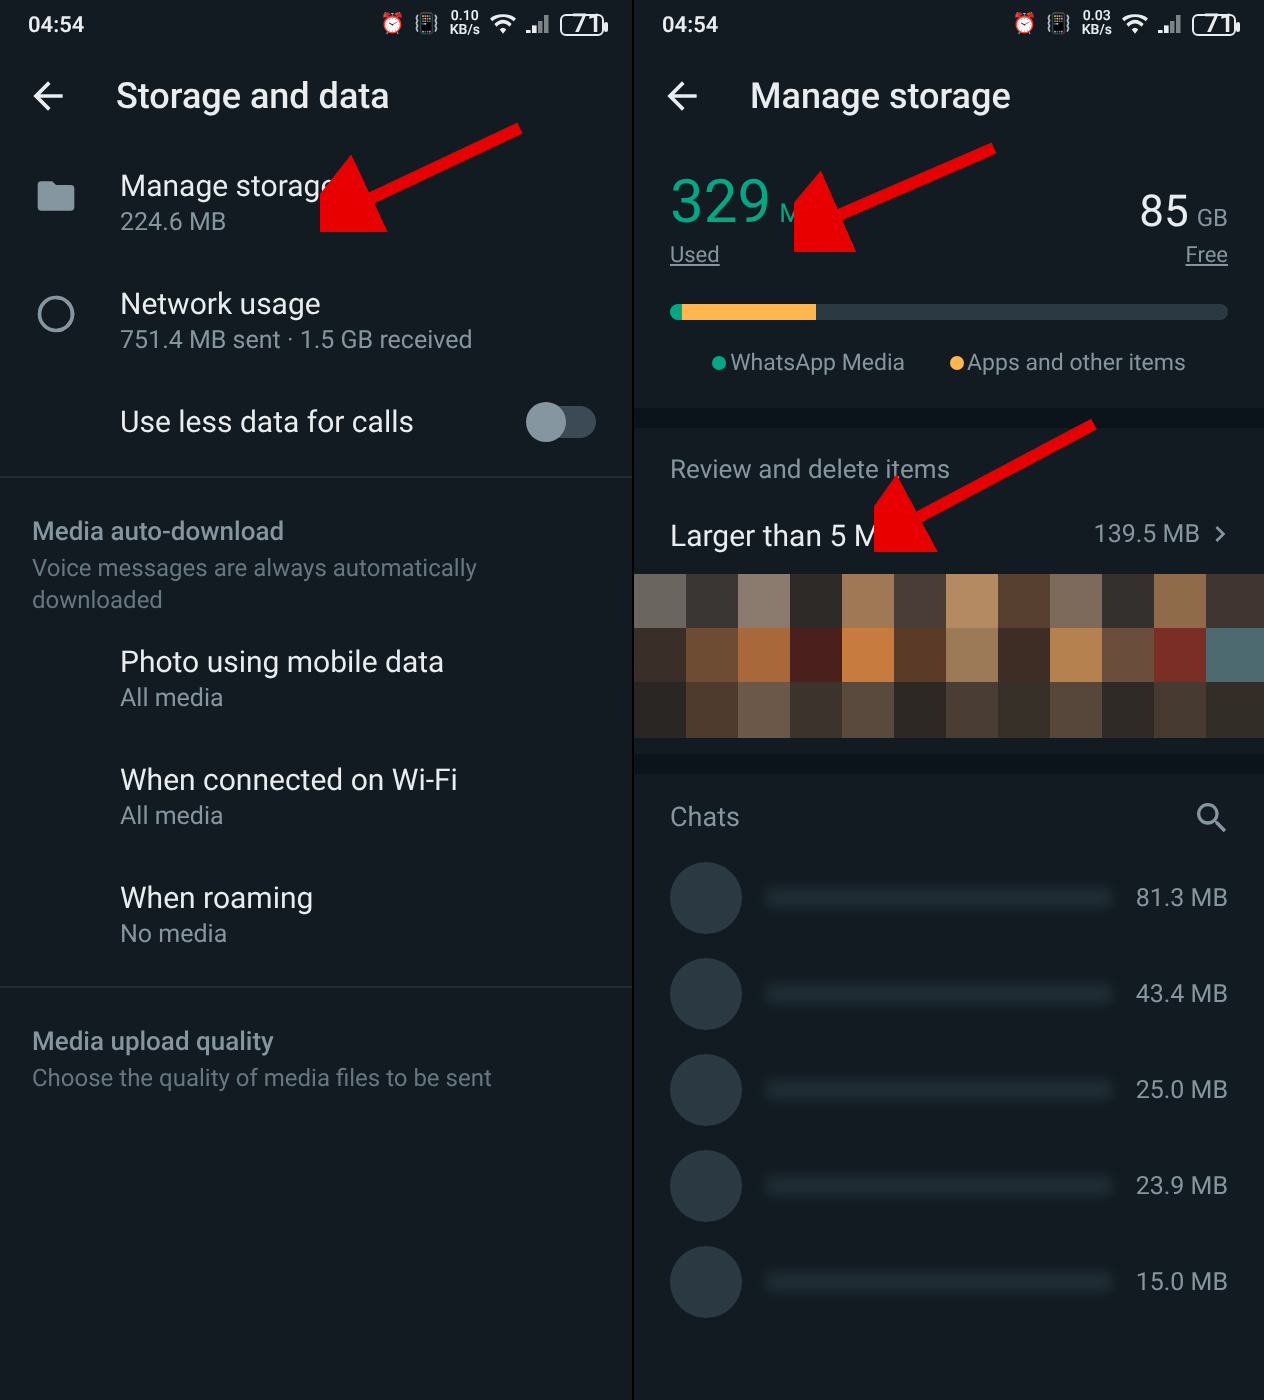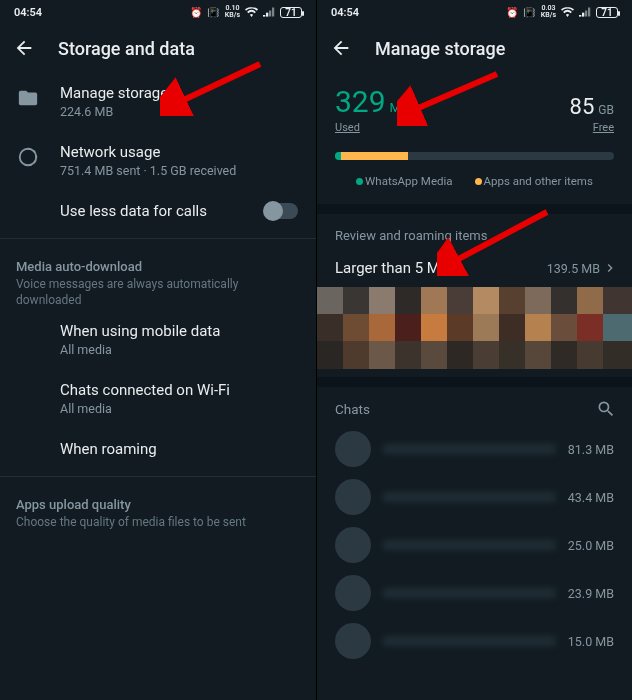--- a/index.html
+++ b/index.html
@@ -31,22 +31,22 @@
     justify-content: space-between;
     padding: 0 14px;
     font-size: 11px;
     font-weight: 600;
     color: #e9edef;
   }
   .statusbar .right { display: flex; align-items: center; gap: 5px; font-size: 10px;}
   .statusbar .kb { font-size: 7px; line-height: 7px; text-align: center; }
   .statusbar .batt {
     border: 1px solid #e9edef; border-radius: 3px;
-    width: 22px; height: 11px; position: relative; font-size: 10px;
-    display:flex; align-items:center; justify-content:center;
+    width: 22px; height: 11px; position: relative; font-size: 13px;
+    display:flex; align-items:center; justify-content:flex-end;
   }
   .statusbar .batt::after{
     content:""; position:absolute; right:-3px; top:3px; width:2px; height:5px;
     background:#e9edef; border-radius:1px;
   }
   .header {
     height: 48px;
     display: flex;
     align-items: center;
     padding: 0 6px;
@@ -96,21 +96,21 @@
   .storage-summary .free .u{ font-size:12px; color:#8696a0; margin-left:4px;}
   .bar{ margin:14px 18px 10px; height:8px; background:#2a3942; border-radius:4px; overflow:hidden; display:flex;}
   .bar .seg1{ background:#00a884;}
   .bar .seg2{ background:#ffb74d;}
   .legend{ padding:4px 18px 16px; display:flex; gap:22px; justify-content:center; font-size:11.5px; color:#8696a0;}
   .legend span{ display:flex; align-items:center; gap:2px;}
   .dot{ width:7px; height:7px; border-radius:50%; }
   .dot.g{ background:#00a884;} .dot.y{ background:#ffb74d;}
   .thick-div{ height:10px; background:#0b141a;}
   .review-hdr{ padding:14px 18px 8px; font-size:13px; color:#8696a0;}
-  .larger-row{ display:flex; justify-content:space-between; align-items:center; padding:8px 14px 10px 18px;}
+  .larger-row{ display:flex; justify-content:space-between; align-items:flex-start; padding:8px 14px 10px 18px;}
   .larger-row .l{ font-size:15px; color:#e9edef;}
   .larger-row .r{ font-size:12.5px; color:#8696a0; display:flex; align-items:center; gap:2px;}
   .mosaic{ display:block; height:82px; margin:0 0 8px 0;}
   .chats-hdr{ display:flex; justify-content:space-between; align-items:center; padding:12px 16px 6px 18px;}
   .chats-hdr .t{ font-size:13.5px; color:#8696a0;}
   .chat-row{ display:flex; align-items:center; padding:7px 18px; gap:12px; height:48px;}
   .chat-row .av{ width:36px; height:36px; border-radius:50%; background:#2a3942;}
   .chat-row .nm{ flex:1; height:10px; background:#2a3942; border-radius:2px; filter:blur(3px); opacity:.6;}
   .chat-row .sz{ font-size:12.5px; color:#8696a0;}
   
@@ -185,35 +185,36 @@
   </div>
 
   <div class="divider"></div>
 
   <div class="section-hdr">
     <div class="t">Media auto-download</div>
     <div class="s">Voice messages are always automatically downloaded</div>
   </div>
 
   <div class="indent-item">
-    <div class="primary">When using mobile data</div>
+    <div class="primary">Photo using mobile data</div>
     <div class="secondary">All media</div>
   </div>
   <div class="indent-item">
-    <div class="primary">Chats connected on Wi-Fi</div>
+    <div class="primary">When connected on Wi-Fi</div>
     <div class="secondary">All media</div>
   </div>
   <div class="indent-item">
     <div class="primary">When roaming</div>
+    <div class="secondary">No media</div>
   </div>
 
   <div class="divider"></div>
 
   <div class="section-hdr">
-    <div class="t">Apps upload quality</div>
+    <div class="t">Media upload quality</div>
     <div class="s">Choose the quality of media files to be sent</div>
   </div>
 
   <svg class="arrow" style="left:160px; top:56px;" width="110" height="60">
     <defs>
         <marker id="ah1" markerWidth="8" markerHeight="8" refX="2" refY="4" orient="auto">
           <path d="M0,0 L8,4 L0,8 z" fill="#e80000"></path>
         </marker>
       </defs>
     <line x1="100" y1="8" x2="15" y2="48" stroke="#e80000" stroke-width="6" marker-end="url(#ah1)"></line>
@@ -275,21 +276,21 @@
         <span>WhatsApp Media</span>
       </span>
     <span>
         <span class="dot y"></span>
         <span>Apps and other items</span>
       </span>
   </div>
 
   <div class="thick-div"></div>
 
-  <div class="review-hdr">Review and roaming items</div>
+  <div class="review-hdr">Review and delete items</div>
 
   <div class="larger-row">
     <div class="l">Larger than 5 MB</div>
     <div class="r">
       <span>139.5 MB</span>
       <span>
         <svg width="16" height="16" viewBox="0 0 24 24">
             <path fill="#8696a0" d="M8.59 16.59L13.17 12 8.59 7.41 10 6l6 6-6 6z"></path>
           </svg>
       </span>

